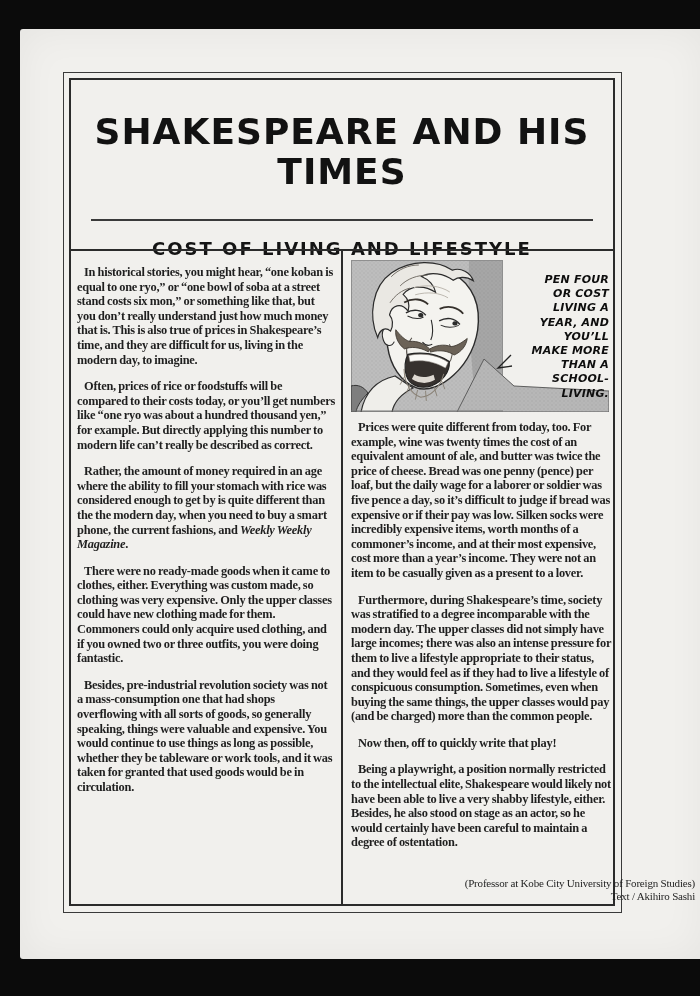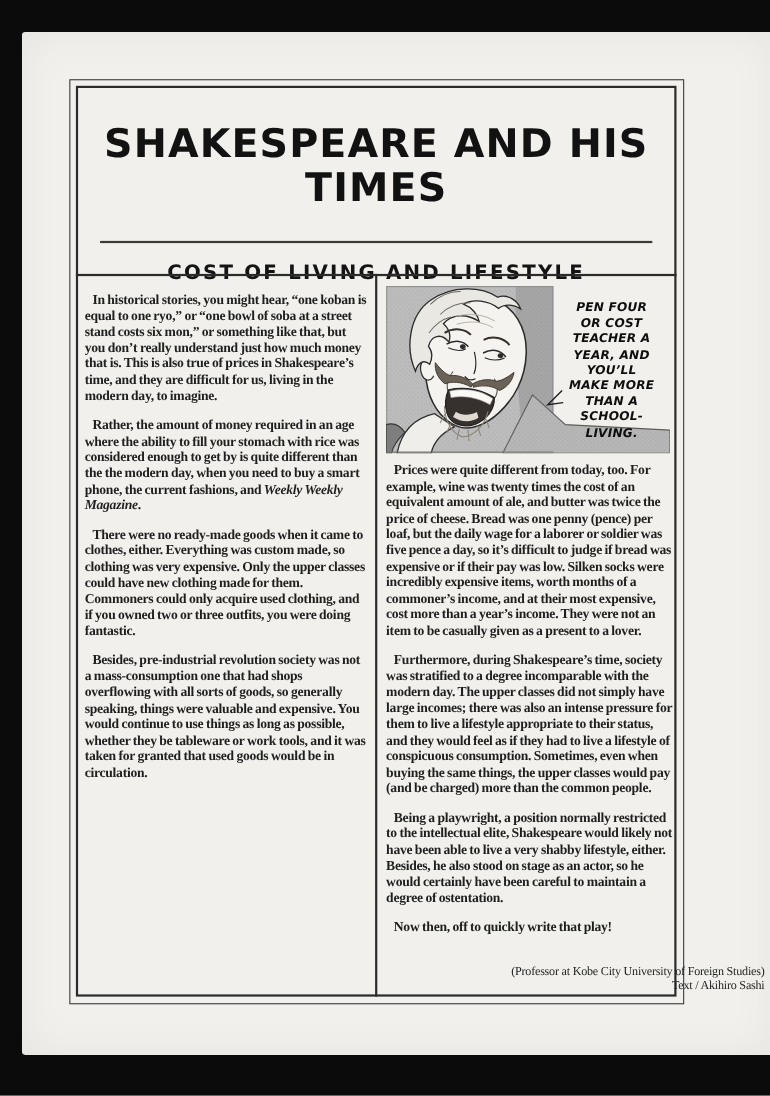--- a/index.html
+++ b/index.html
@@ -50,21 +50,21 @@
   }
   .panel{
     position:relative;width:258px;height:152px;margin:0 0 8px 0;
   }
   .panel svg{position:absolute;left:0;top:0;}
   .bubble{
     position:absolute;left:152px;top:13px;width:106px;text-align:center;
     font-family:"DejaVu Sans", sans-serif;font-style:italic;font-weight:bold;
     font-size:11px;line-height:14.2px;letter-spacing:0.2px;color:#0e0e0e;
   }
-  .bl{display:block;}
+  .bl{display:block;text-align:right;}
   .credit{
     position:absolute;right:8px;top:848px;width:300px;text-align:right;
     font-size:11px;line-height:13px;color:#1f1f1f;letter-spacing:-0.2px;
   }
 </style>
 </head>
 <body>
 
 <div class="paper">
   <div class="frame-outer"></div>
@@ -74,20 +74,21 @@
     <h1 class="title">SHAKESPEARE AND HIS TIMES</h1>
     <div class="title-rule"></div>
     <h2 class="subtitle">COST OF LIVING AND LIFESTYLE</h2>
   </div>
 
   <div class="header-rule"></div>
   <div class="col-divider"></div>
 
   <section class="col col-left">
     <p class="para">In historical stories, you might hear, “one koban is equal to one ryo,” or “one bowl of soba at a street stand costs six mon,” or something like that, but you don’t really understand just how much money that is. This is also true of prices in Shakespeare’s time, and they are difficult for us, living in the modern day, to imagine.</p>
+    <p class="para">Often, prices of rice or foodstuffs will be compared to their costs today, or you’ll get numbers like “one ryo was about a hundred thousand yen,” for example. But directly applying this number to modern life can’t really be described as correct.</p>
     <p class="para"><span>Rather, the amount of money required in an age where the ability to fill your stomach with rice was considered enough to get by is quite different than the the modern day, when you need to buy a smart phone, the current fashions, and </span><i>Weekly Weekly Magazine</i><span>.</span></p>
     <p class="para">There were no ready-made goods when it came to clothes, either. Everything was custom made, so clothing was very expensive. Only the upper classes could have new clothing made for them. Commoners could only acquire used clothing, and if you owned two or three outfits, you were doing fantastic.</p>
     <p class="para">Besides, pre-industrial revolution society was not a mass-consumption one that had shops overflowing with all sorts of goods, so generally speaking, things were valuable and expensive. You would continue to use things as long as possible, whether they be tableware or work tools, and it was taken for granted that used goods would be in circulation.</p>
   </section>
 
   <section class="col col-right">
     <figure class="panel" style="margin:0 0 8px 0;">
       <svg width="258" height="152" viewBox="0 0 258 152">
         <defs>
           <pattern id="ht" width="4" height="4" patternUnits="userSpaceOnUse">
@@ -138,32 +139,32 @@
 
         <path d="M160,95 L147,108 L161,106" fill="none" stroke="#222" stroke-width="1.3"></path>
 
         <polygon points="106,152 133,99 163,126 258,131 258,152" fill="#b7b7b7" stroke="#5e5e5e" stroke-width="1"></polygon>
         <polygon points="106,152 133,99 163,126 258,131 258,152" fill="url(#ht)"></polygon>
         <rect x="0" y="150" width="152" height="2" fill="#777" opacity="0.5"></rect>
       </svg>
       <div class="bubble">
         <span class="bl">PEN FOUR</span>
         <span class="bl">OR COST</span>
-        <span class="bl">TEACHER A</span>
+        <span class="bl">LIVING A</span>
         <span class="bl">YEAR, AND</span>
         <span class="bl">YOU’LL</span>
         <span class="bl">MAKE MORE</span>
         <span class="bl">THAN A</span>
         <span class="bl">SCHOOL-</span>
         <span class="bl">LIVING.</span>
       </div>
     </figure>
     <p class="para">Prices were quite different from today, too. For example, wine was twenty times the cost of an equivalent amount of ale, and butter was twice the price of cheese. Bread was one penny (pence) per loaf, but the daily wage for a laborer or soldier was five pence a day, so it’s difficult to judge if bread was expensive or if their pay was low. Silken socks were incredibly expensive items, worth months of a commoner’s income, and at their most expensive, cost more than a year’s income. They were not an item to be casually given as a present to a lover.</p>
     <p class="para">Furthermore, during Shakespeare’s time, society was stratified to a degree incomparable with the modern day. The upper classes did not simply have large incomes; there was also an intense pressure for them to live a lifestyle appropriate to their status, and they would feel as if they had to live a lifestyle of conspicuous consumption. Sometimes, even when buying the same things, the upper classes would pay (and be charged) more than the common people.</p>
+    <p class="para">Now then, off to quickly write that play!</p>
     <p class="para">Being a playwright, a position normally restricted to the intellectual elite, Shakespeare would likely not have been able to live a very shabby lifestyle, either. Besides, he also stood on stage as an actor, so he would certainly have been careful to maintain a degree of ostentation.</p>
-    <p class="para">Now then, off to quickly write that play!</p>
   </section>
 
   <div class="credit">
     <div>(Professor at Kobe City University of Foreign Studies)</div>
     <div>Text / Akihiro Sashi</div>
   </div>
 </div>
 
 </body></html>

